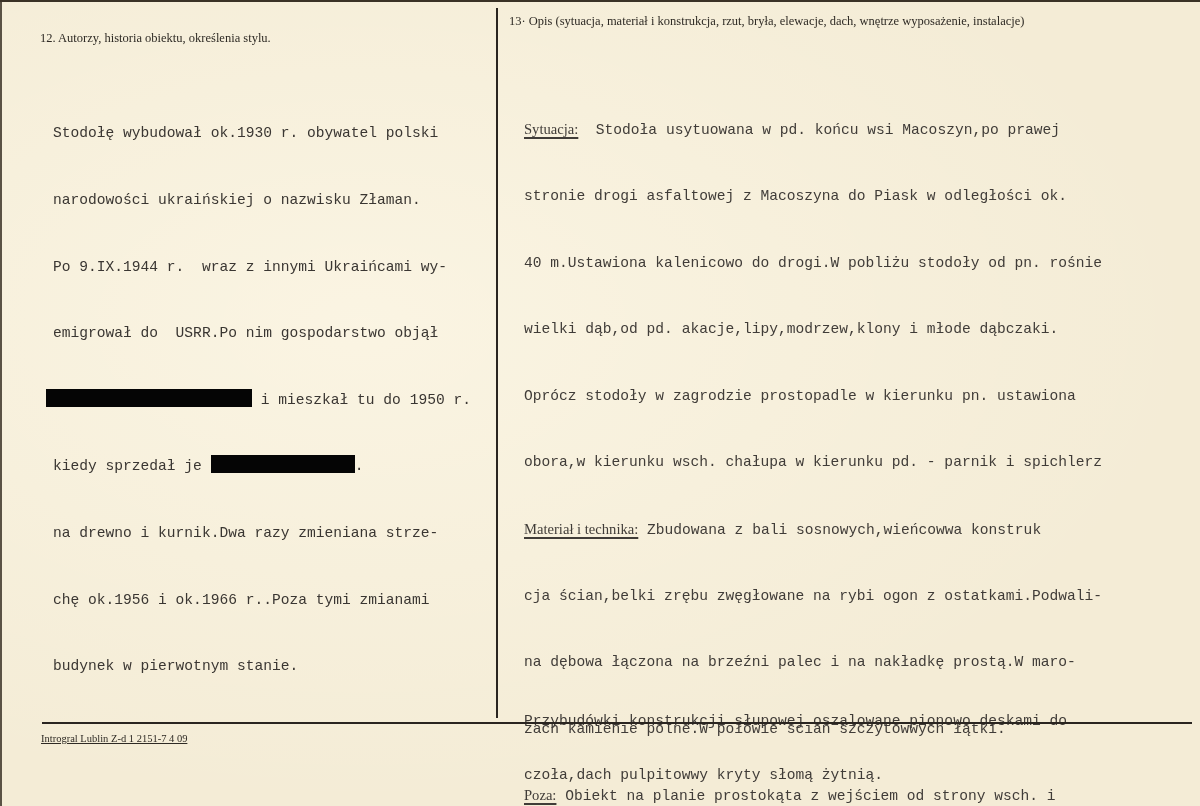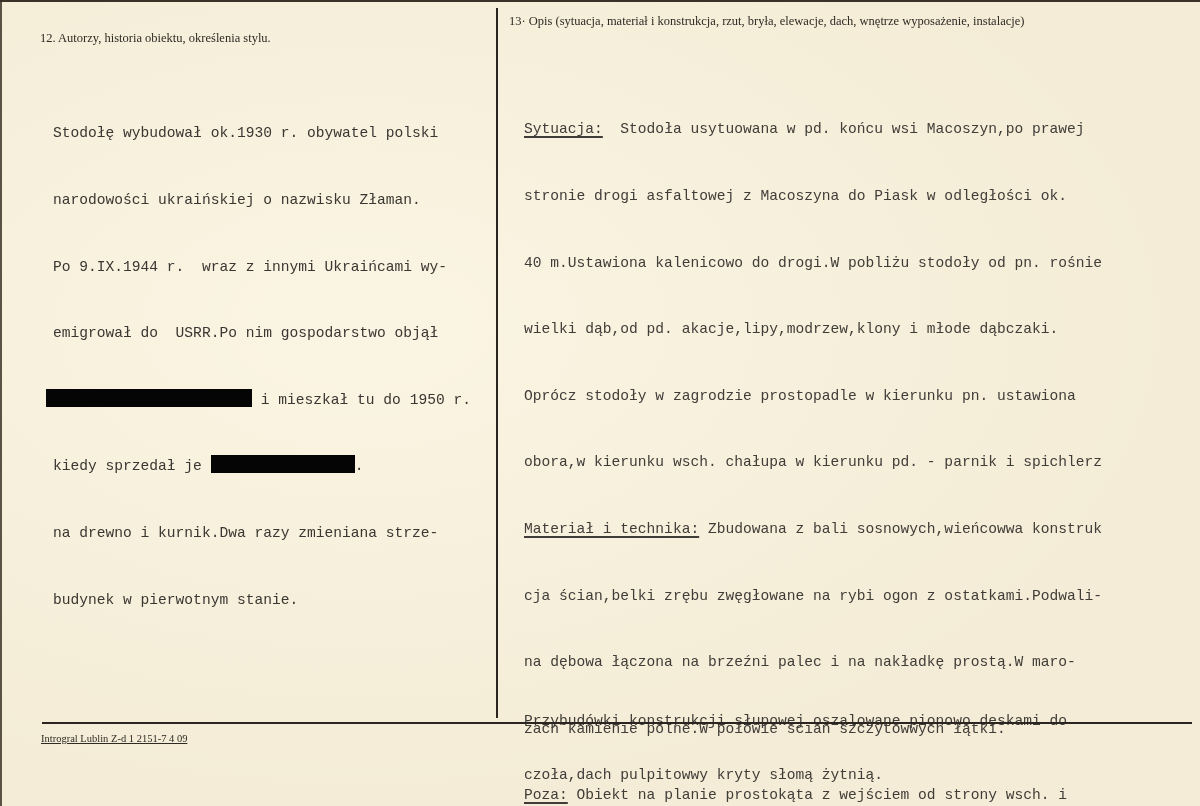--- a/index.html
+++ b/index.html
@@ -33,21 +33,21 @@
     position: absolute;
     font-size: 14.6px; line-height: 22.2px; color: #3a3632;
     white-space: pre;
   }
   .col-left { left: 51px; top: 76px; }
   .col-right { left: 522px; top: 72px; color: #403c38; }
   .line { display: block; height: 22.2px; }
   .redact {
     display: inline-block; background: #050505; height: 18px; vertical-align: -3px;
   }
-  .u { text-decoration: underline; text-decoration-thickness: 2px; text-underline-offset: 3px; }
+  .u { text-decoration: underline; text-decoration-thickness: 2px; text-underline-offset: 3px; font-family: Liberation Serif, serif; }
   .footer {
     position: absolute; left: 39px; top: 731px;
     font-family: "Liberation Serif", "DejaVu Serif", serif;
     font-size: 10.5px; color: #2e2a24; white-space: nowrap; text-decoration: underline;
   }
   .last-para { position: absolute; left: 522px; top: 674px; font-size: 14.6px; line-height: 18px; color: #403c38; white-space: pre; }
 </style>
 </head>
 <body>
 
@@ -59,20 +59,21 @@
   <div class="divider-v"></div>
 
   <div class="col-text col-left">
     <span class="line">Stodołę wybudował ok.1930 r. obywatel polski</span>
     <span class="line">narodowości ukraińskiej o nazwisku Złaman.</span>
     <span class="line">Po 9.IX.1944 r.  wraz z innymi Ukraińcami wy-</span>
     <span class="line">emigrował do  USRR.Po nim gospodarstwo objął</span>
     <span class="line"><span class="redact" style="width:206px;margin-left:-7px;"></span><span> i mieszkał tu do 1950 r.</span></span>
     <span class="line"><span>kiedy sprzedał je </span><span class="redact" style="width:144px;"></span><span>.</span></span>
     <span class="line">na drewno i kurnik.Dwa razy zmieniana strze-</span>
+    <span class="line">chę ok.1956 i ok.1966 r..Poza tymi zmianami</span>
     <span class="line">budynek w pierwotnym stanie.</span>
   </div>
 
   <div class="col-text col-right">
     <span class="line"><span class="u">Sytuacja:</span><span>  Stodoła usytuowana w pd. końcu wsi Macoszyn,po prawej</span></span>
     <span class="line">stronie drogi asfaltowej z Macoszyna do Piask w odległości ok.</span>
     <span class="line">40 m.Ustawiona kalenicowo do drogi.W pobliżu stodoły od pn. rośnie</span>
     <span class="line">wielki dąb,od pd. akacje,lipy,modrzew,klony i młode dąbczaki.</span>
     <span class="line">Oprócz stodoły w zagrodzie prostopadle w kierunku pn. ustawiona</span>
     <span class="line">obora,w kierunku wsch. chałupa w kierunku pd. - parnik i spichlerz</span>

